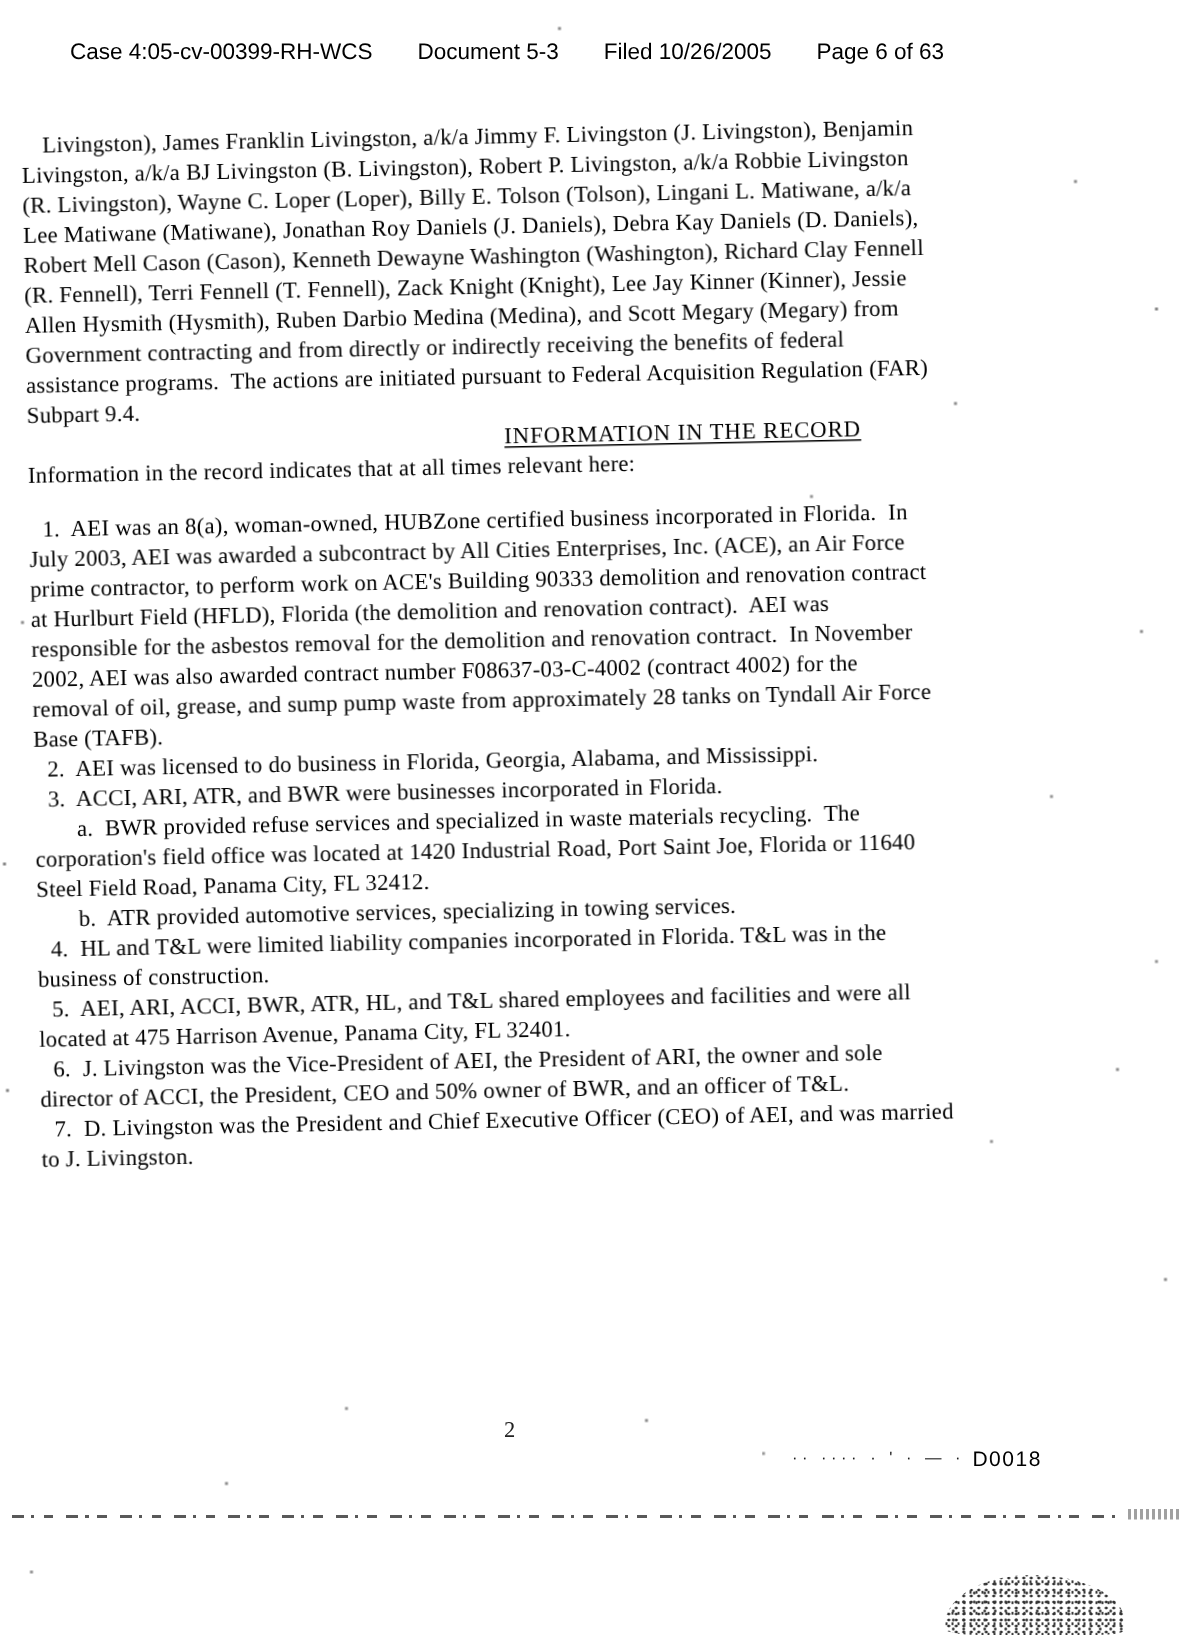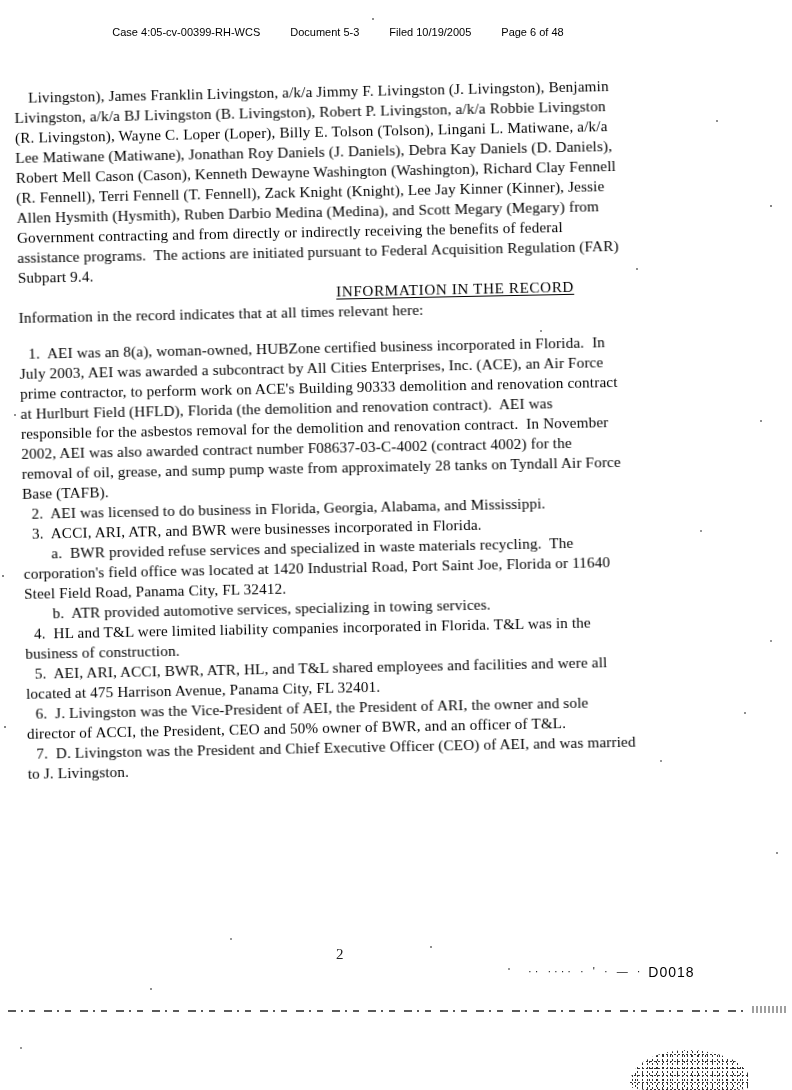--- a/index.html
+++ b/index.html
@@ -8,21 +8,21 @@
     background:#ffffff;color:#161616;
     font-family:"Liberation Serif", serif;
   }
   .page{position:absolute;inset:0;width:792px;height:1090px;background:#fff;}
 
   
   .ecf-header{
     position:absolute;top:26px;left:0;width:676px;
     display:flex;justify-content:center;gap:30px;
     font-family:"Liberation Sans", sans-serif;
-    font-size:11px;color:#131313;
+    font-size:15px;color:#131313;
     filter:blur(.25px) contrast(1.2);
     white-space:nowrap;
   }
 
   
   .scan-body{
     position:absolute;left:14px;top:88px;width:762px;
     transform:rotate(-1.15deg);transform-origin:0 0;
     font-size:15.2px;line-height:20px;letter-spacing:.15px;
     color:#141414;
@@ -95,22 +95,22 @@
   }
 </style>
 </head>
 <body>
 
 <div class="page">
 
   <div class="ecf-header">
     <span>Case 4:05-cv-00399-RH-WCS</span>
     <span>Document 5-3</span>
-    <span>Filed 10/19/2005</span>
-    <span>Page 6 of 48</span>
+    <span>Filed 10/26/2005</span>
+    <span>Page 6 of 63</span>
   </div>
 
   <div class="scan-body">
     <p class="intro">Livingston), James Franklin Livingston, a/k/a Jimmy F. Livingston (J. Livingston), Benjamin
 Livingston, a/k/a BJ Livingston (B. Livingston), Robert P. Livingston, a/k/a Robbie Livingston
 (R. Livingston), Wayne C. Loper (Loper), Billy E. Tolson (Tolson), Lingani L. Matiwane, a/k/a
 Lee Matiwane (Matiwane), Jonathan Roy Daniels (J. Daniels), Debra Kay Daniels (D. Daniels),
 Robert Mell Cason (Cason), Kenneth Dewayne Washington (Washington), Richard Clay Fennell
 (R. Fennell), Terri Fennell (T. Fennell), Zack Knight (Knight), Lee Jay Kinner (Kinner), Jessie
 Allen Hysmith (Hysmith), Ruben Darbio Medina (Medina), and Scott Megary (Megary) from

